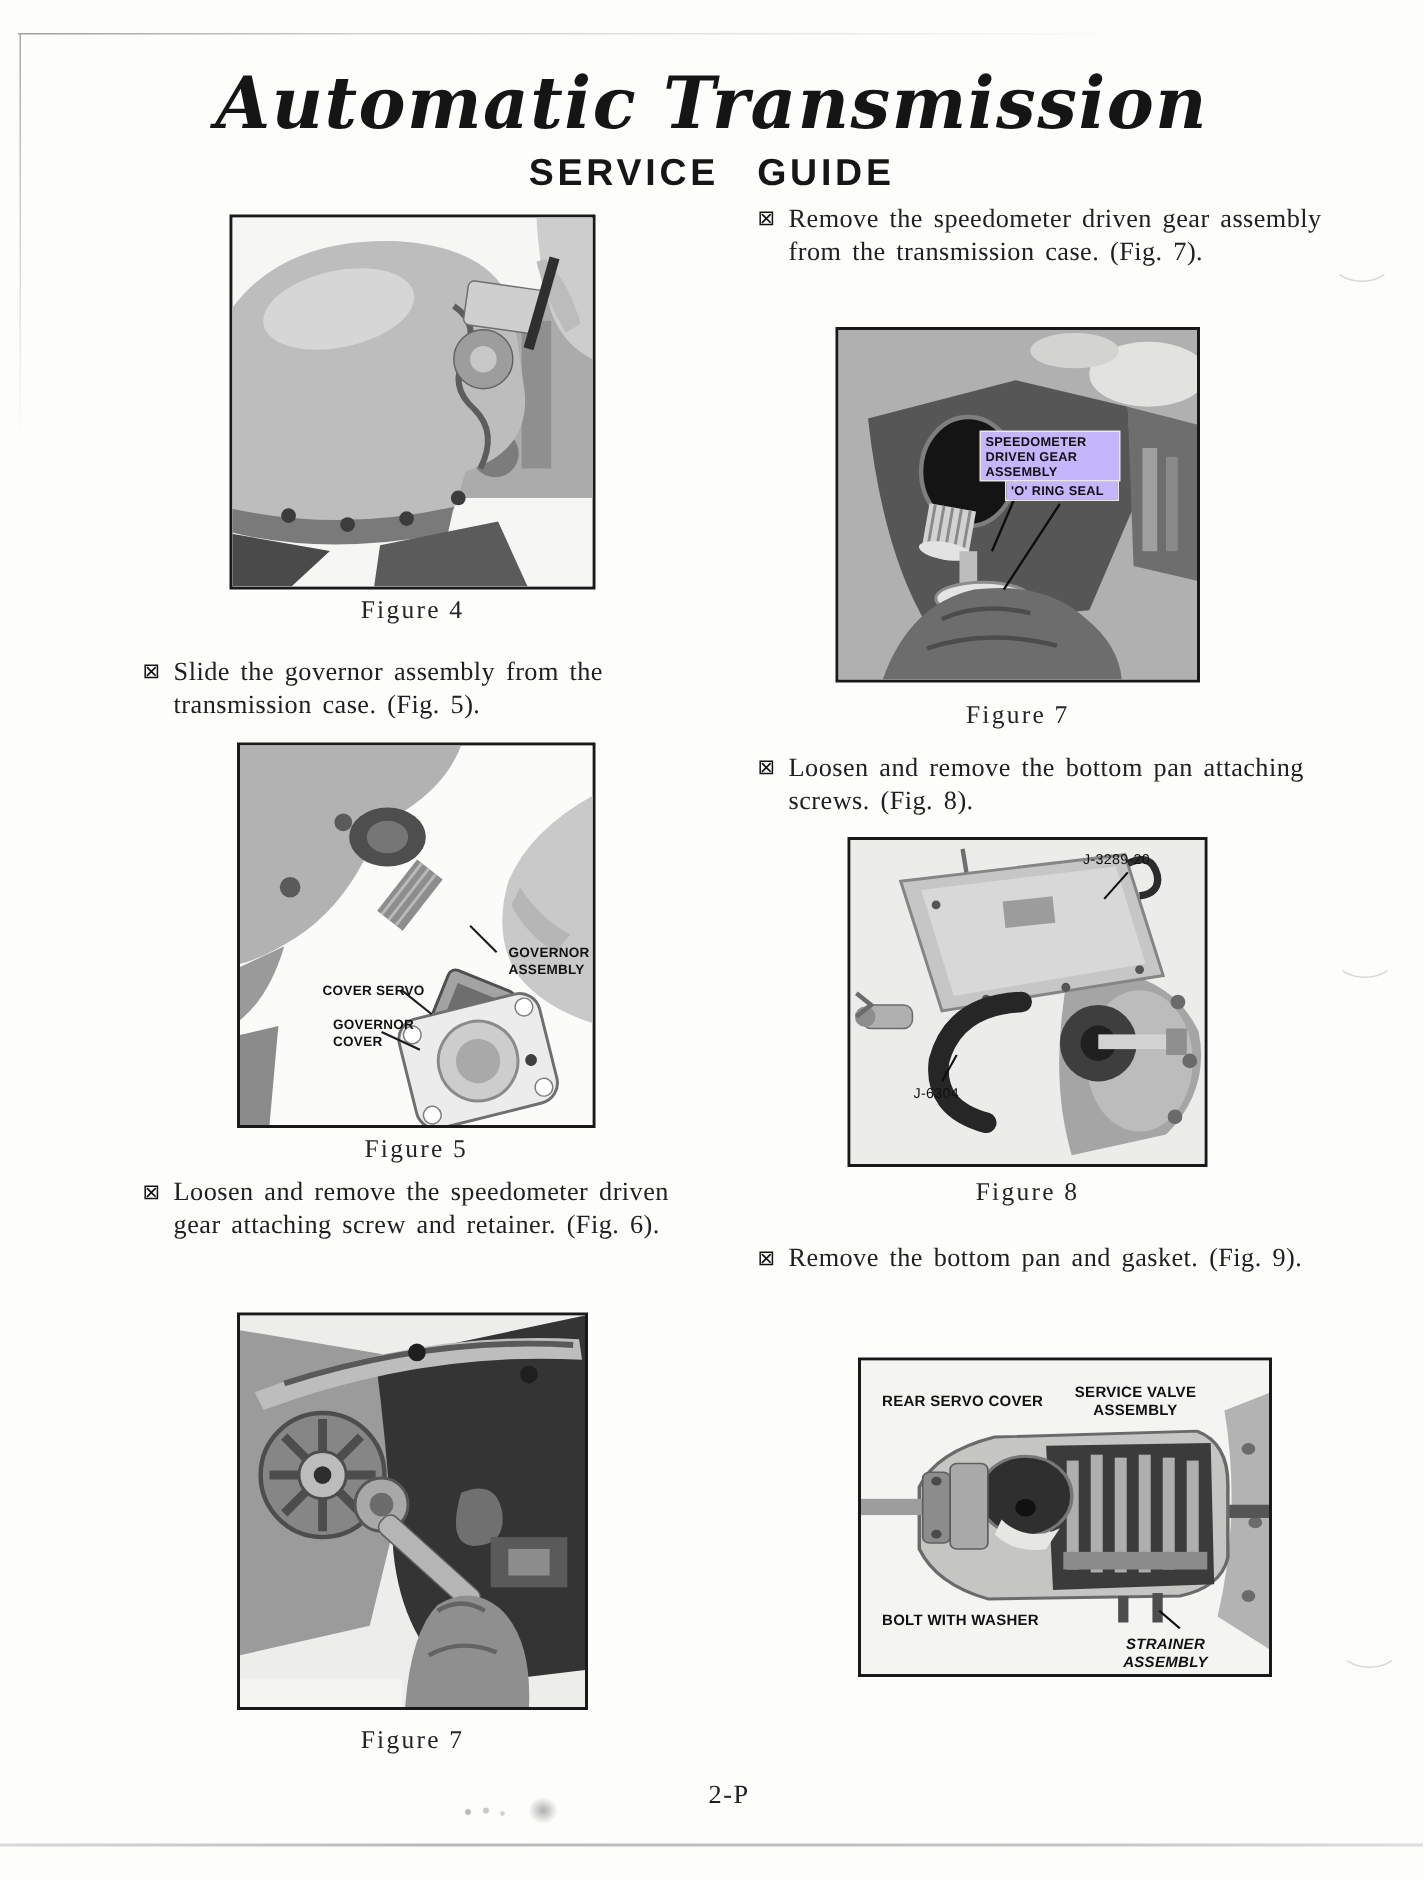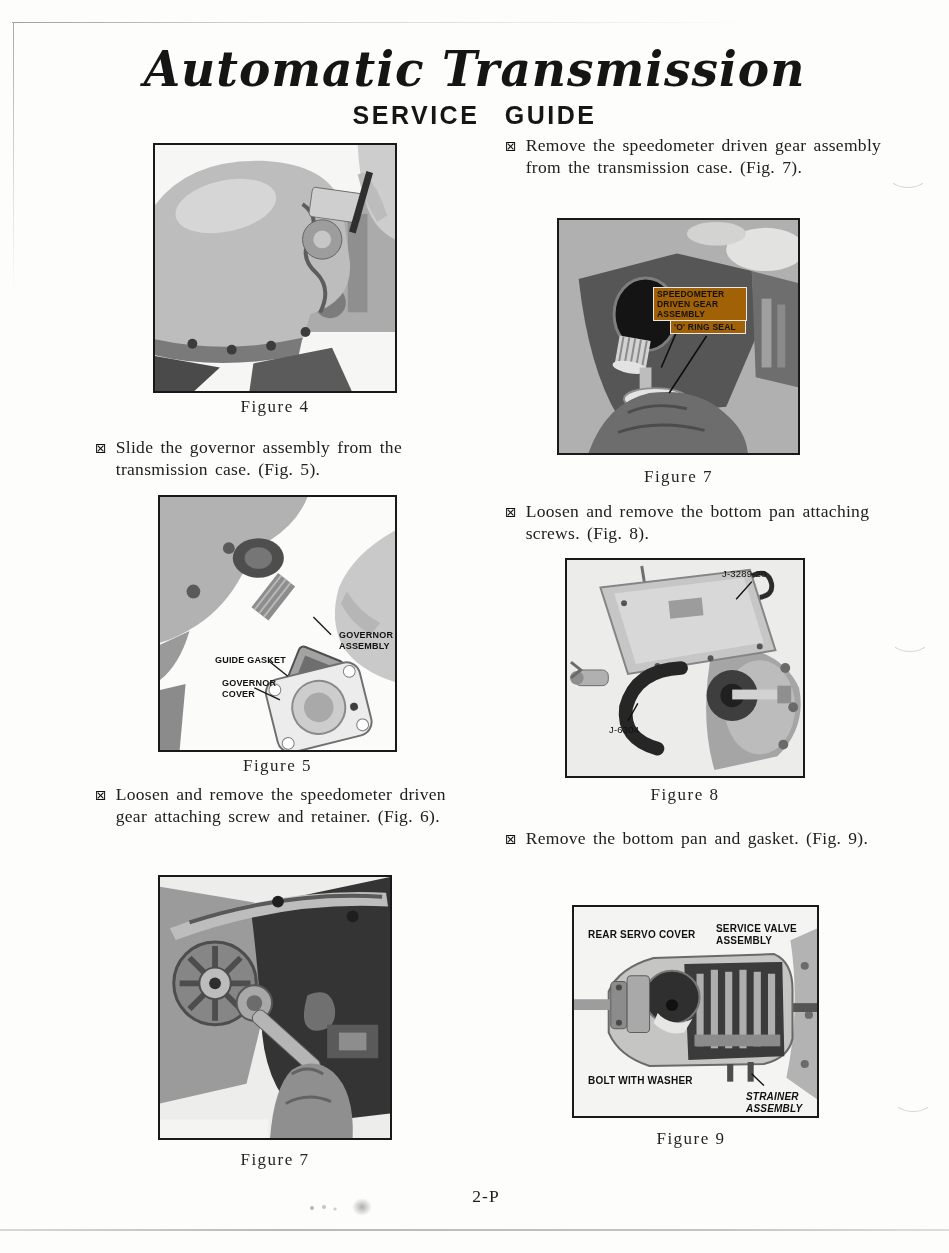--- a/index.html
+++ b/index.html
@@ -33,21 +33,21 @@
   .bullet{position:absolute;display:flex;gap:9px;align-items:flex-start;}
   .bullet .glyph{font-family:"DejaVu Sans", sans-serif;font-size:14px;line-height:21px;
     margin-top:1px;color:#111;}
   .bullet .btext{font-size:17.5px;line-height:21.5px;letter-spacing:.3px;word-spacing:2.5px;color:#202020;}
   
   .fig{position:absolute;background:#fff;border:2px solid #191919;box-sizing:border-box;}
   .fig svg{display:block;width:100%;height:100%;}
   .caption{position:absolute;text-align:center;font-size:17px;letter-spacing:1.5px;color:#242424;}
   .figlabel{position:absolute;font-family:"Liberation Sans", sans-serif;font-weight:700;
     color:#111;line-height:1.18;letter-spacing:.2px;}
-  .boxedlabel{background:#a16207;padding:1px 3px;outline:1px solid #e8e8e8;}
+  .boxedlabel{background:#c4b5fd;padding:1px 3px;outline:1px solid #e8e8e8;}
   
   .pagenum{position:absolute;left:0;top:1186px;width:972px;text-align:center;
     font-size:17.5px;letter-spacing:1px;color:#202020;}
 </style>
 </head>
 <body>
 
 <div id="page">
 
   <div class="edge-top"></div>
@@ -135,21 +135,21 @@
         <circle cx="122" cy="242" r="6" fill="#fff" stroke="#7d7d7d"></circle>
         <circle cx="200" cy="242" r="6" fill="#fff" stroke="#7d7d7d"></circle>
         <circle cx="196" cy="222" r="4" fill="#3f3f3f"></circle>
       </g>
 
       <line x1="174" y1="140" x2="156" y2="122" stroke="#1a1a1a" stroke-width="1.4"></line>
       <line x1="110" y1="166" x2="130" y2="182" stroke="#1a1a1a" stroke-width="1.4"></line>
       <line x1="96" y1="194" x2="122" y2="206" stroke="#1a1a1a" stroke-width="1.4"></line>
     </svg>
     <div class="figlabel" style="left:179px;top:133px;width:62px;font-size:9px;">GOVERNOR ASSEMBLY</div>
-    <div class="figlabel" style="left:55px;top:158px;width:90px;font-size:9px;">GUIDE GASKET</div>
+    <div class="figlabel" style="left:55px;top:158px;width:90px;font-size:9px;">COVER SERVO</div>
     <div class="figlabel" style="left:62px;top:181px;width:60px;font-size:9px;">GOVERNOR COVER</div>
   </div>
   <div class="caption" style="left:158px;top:756px;width:239px;">Figure 5</div>
 
   <div class="bullet" style="left:95px;top:784px;width:378px;">
     <span class="glyph">⊠</span>
     <div class="btext">Loosen and remove the speedometer driven gear attaching screw and retainer. (Fig. 6).</div>
   </div>
 
   <div class="fig" style="left:158px;top:875px;width:234px;height:265px;">
@@ -275,21 +275,21 @@
     <div class="figlabel" style="left:155px;top:8px;font-size:9.5px;font-weight:400;font-family:'Liberation Sans',sans-serif;text-align:right;">J-3289-20</div>
     <div class="figlabel" style="left:42px;top:164px;font-size:9.5px;font-weight:400;font-family:'Liberation Sans',sans-serif;">J-6304</div>
   </div>
   <div class="caption" style="left:565px;top:785px;width:240px;">Figure 8</div>
 
   <div class="bullet" style="left:505px;top:828px;width:382px;">
     <span class="glyph">⊠</span>
     <div class="btext">Remove the bottom pan and gasket. (Fig. 9).</div>
   </div>
 
-  <div class="fig" style="left:572px;top:905px;width:247px;height:213px;">
+  <div class="fig" style="left:572px;top:905px;width:276px;height:213px;text-align:center;">
     <svg viewBox="0 0 238 213" preserveAspectRatio="none">
       <rect width="238" height="213" fill="#f4f4f3"></rect>
 
       <path d="M212,34 L238,22 L238,196 L208,174 Q222,104 212,34 Z" fill="#b3b3b3"></path>
       <circle cx="226" cy="60" r="4" fill="#6b6b6b"></circle>
       <circle cx="230" cy="110" r="4" fill="#6b6b6b"></circle>
       <circle cx="226" cy="160" r="4" fill="#6b6b6b"></circle>
       <rect x="214" y="98" width="24" height="9" fill="#555"></rect>
 
       <path d="M34,86 Q44,62 78,52 L196,48 Q214,56 214,84 L214,134 Q210,154 186,160 L74,162 Q44,152 34,128 Z" fill="#c5c5c4" stroke="#6a6a6a" stroke-width="2"></path>
@@ -319,17 +319,16 @@
       <rect x="150" y="160" width="6" height="18" fill="#4d4d4d"></rect>
       <rect x="170" y="158" width="6" height="20" fill="#4d4d4d"></rect>
 
       <line x1="186" y1="182" x2="174" y2="170" stroke="#0e0e0e" stroke-width="1.4"></line>
     </svg>
     <div class="figlabel" style="left:14px;top:22px;font-size:10px;">REAR SERVO COVER</div>
     <div class="figlabel" style="left:142px;top:16px;width:82px;font-size:10px;">SERVICE VALVE ASSEMBLY</div>
     <div class="figlabel" style="left:14px;top:168px;font-size:10px;">BOLT WITH WASHER</div>
     <div class="figlabel" style="left:172px;top:184px;width:62px;font-size:10px;font-style:italic;">STRAINER ASSEMBLY</div>
   </div>
-  <div class="caption" style="left:572px;top:1129px;width:238px;">Figure 9</div>
 
   <div class="pagenum">2-P</div>
 
 </div>
 
 </body></html>

